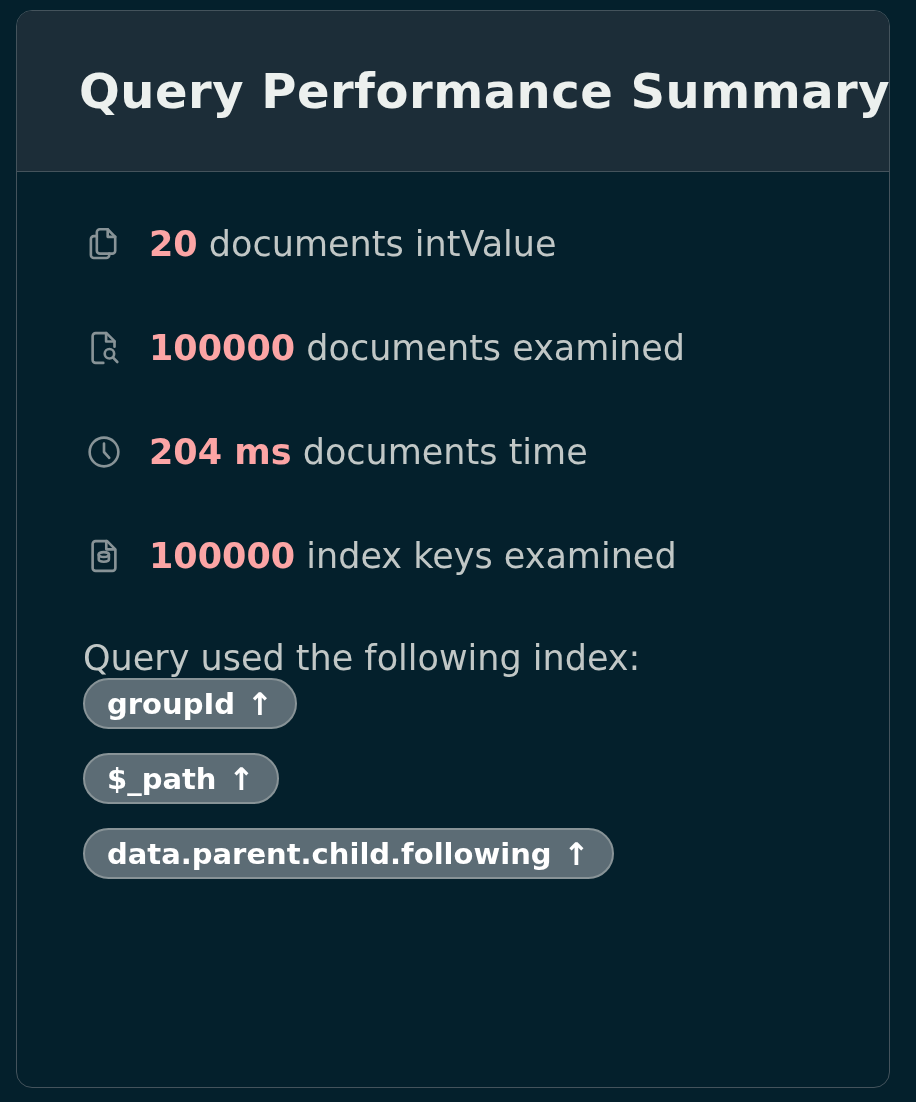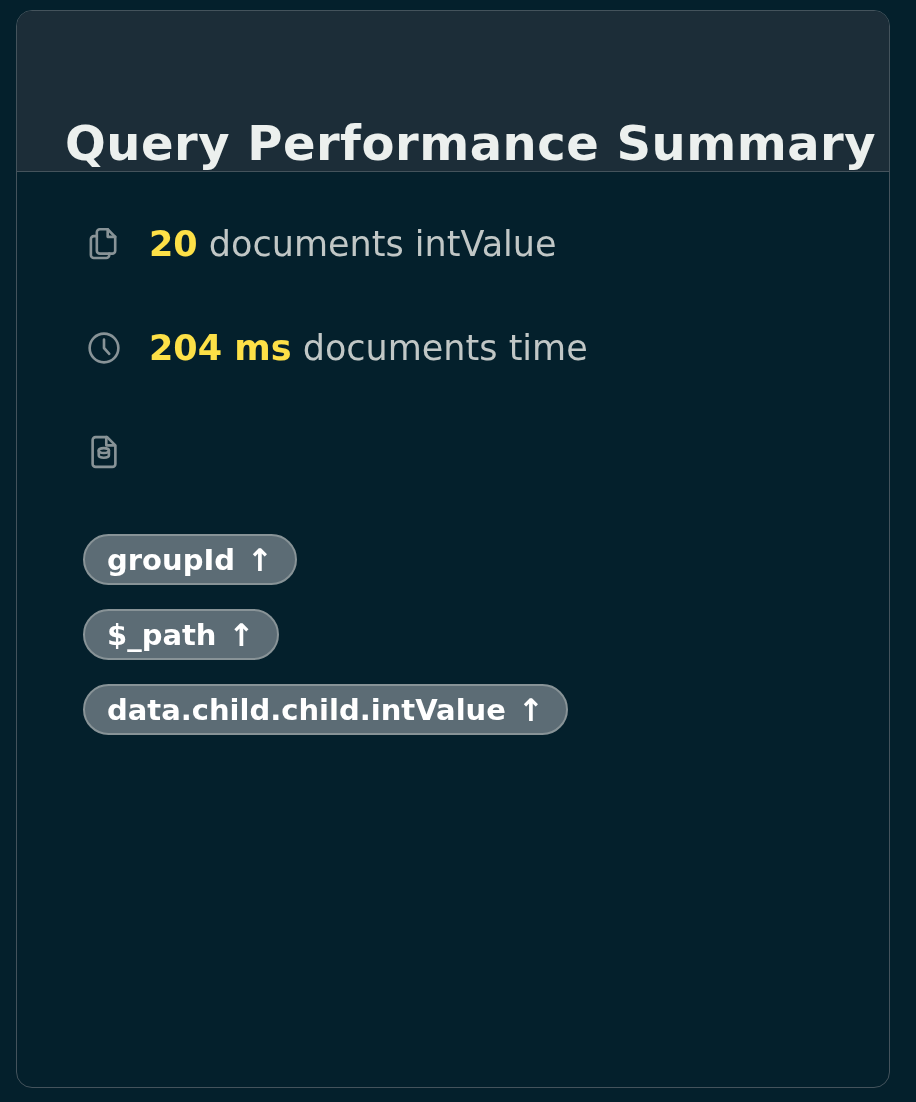--- a/index.html
+++ b/index.html
@@ -21,22 +21,22 @@
     background: #04202C;
     border: 1px solid #44535C;
     border-radius: 16px;
     overflow: hidden;
   }
   .card-header {
     height: 161px;
     background: #1C2D38;
     border-bottom: 1px solid #44535C;
     display: flex;
-    align-items: flex-end;
-    padding-left: 48px;
+    align-items: center;
+    padding-left: 62px;
   }
   .card-title {
     color: #ECF0EE;
     font-size: 48px;
     font-weight: 700;
     letter-spacing: 0.5px;
     white-space: nowrap;
   }
   .card-body {
     padding: 50px 40px 0 66px;
@@ -64,31 +64,30 @@
     fill: none;
     stroke-linecap: round;
     stroke-linejoin: round;
   }
   .stat-text {
     font-size: 35px;
     color: #C1C7C6;
     white-space: nowrap;
   }
   .stat-text b {
-    color: #fde047;
+    color: #fca5a5;
     font-weight: 700;
   }
   .index-label {
     margin-top: 8px;
     font-size: 35px;
     color: #C1C7C6;
     white-space: nowrap;
   }
   .badge-list {
-    margin-top: 30px;
     display: flex;
     flex-direction: column;
     align-items: flex-start;
   }
   .index-badge {
     display: inline-flex;
     align-items: center;
     height: 51px;
     background: #5C6C75;
     border: 2px solid #889397;
@@ -123,20 +122,31 @@
         <span class="stat-icon">
           <svg viewBox="0 0 24 24">
             <path d="M9.6 3.6h4.5l4.3 4.3v7.9a1.7 1.7 0 0 1-1.7 1.7H9.6a1.7 1.7 0 0 1-1.7-1.7V5.3a1.7 1.7 0 0 1 1.7-1.7z"></path>
             <path d="M14.1 3.6v4.3h4.3"></path>
             <path d="M7.9 7.5H6.2a1.7 1.7 0 0 0-1.7 1.7v9.1a1.7 1.7 0 0 0 1.7 1.7h7.1a1.7 1.7 0 0 0 1.7-1.7v-0.8"></path>
           </svg>
         </span>
         <span class="stat-text"><b>20</b> <span>documents intValue</span></span>
       </div>
 
+      <div class="stat-row">
+        <span class="stat-icon">
+          <svg viewBox="0 0 24 24">
+            <path d="M11.6 20.5H7.2a1.7 1.7 0 0 1-1.7-1.7V5.2a1.7 1.7 0 0 1 1.7-1.7h6.2l4.6 4.6v3.2"></path>
+            <path d="M13.2 3.5v4.8h4.8"></path>
+            <circle cx="15.1" cy="15.3" r="2.7"></circle>
+            <path d="M17.1 17.4l2.5 2.6"></path>
+          </svg>
+        </span>
+        <span class="stat-text"><b>100000</b> <span>documents examined</span></span>
+      </div>
 
       <div class="stat-row">
         <span class="stat-icon">
           <svg viewBox="0 0 24 24">
             <circle cx="12" cy="12" r="8.2"></circle>
             <path d="M12 7.2V12l3 3.3"></path>
           </svg>
         </span>
         <span class="stat-text"><b>204 ms</b> <span>documents time</span></span>
       </div>
@@ -144,33 +154,35 @@
 
       <div class="stat-row">
         <span class="stat-icon">
           <svg viewBox="0 0 24 24">
             <path d="M13.3 3.5H7.2a1.7 1.7 0 0 0-1.7 1.7v13.6a1.7 1.7 0 0 0 1.7 1.7h9.6a1.7 1.7 0 0 0 1.7-1.7V8.2l-4.7-4.7z"></path>
             <path d="M13.3 3.5v4.7H18"></path>
             <ellipse cx="11.9" cy="11.2" rx="2.9" ry="1.4"></ellipse>
             <path d="M9 11.2v2.7c0 .8 1.3 1.4 2.9 1.4s2.9-.6 2.9-1.4v-2.7"></path>
           </svg>
         </span>
+        <span class="stat-text"><b>100000</b> <span>index keys examined</span></span>
       </div>
 
+      <div class="index-label">Query used the following index:</div>
 
       <div class="badge-list">
         <span class="index-badge">
           <span>groupId</span>
           <span class="badge-arrow">↑</span>
         </span>
         <span class="index-badge">
           <span>$_path</span>
           <span class="badge-arrow">↑</span>
         </span>
         <span class="index-badge">
-          <span>data.child.child.intValue</span>
+          <span>data.parent.child.following</span>
           <span class="badge-arrow">↑</span>
         </span>
       </div>
 
     </div>
   </div>
 </div>
 
 </body></html>

